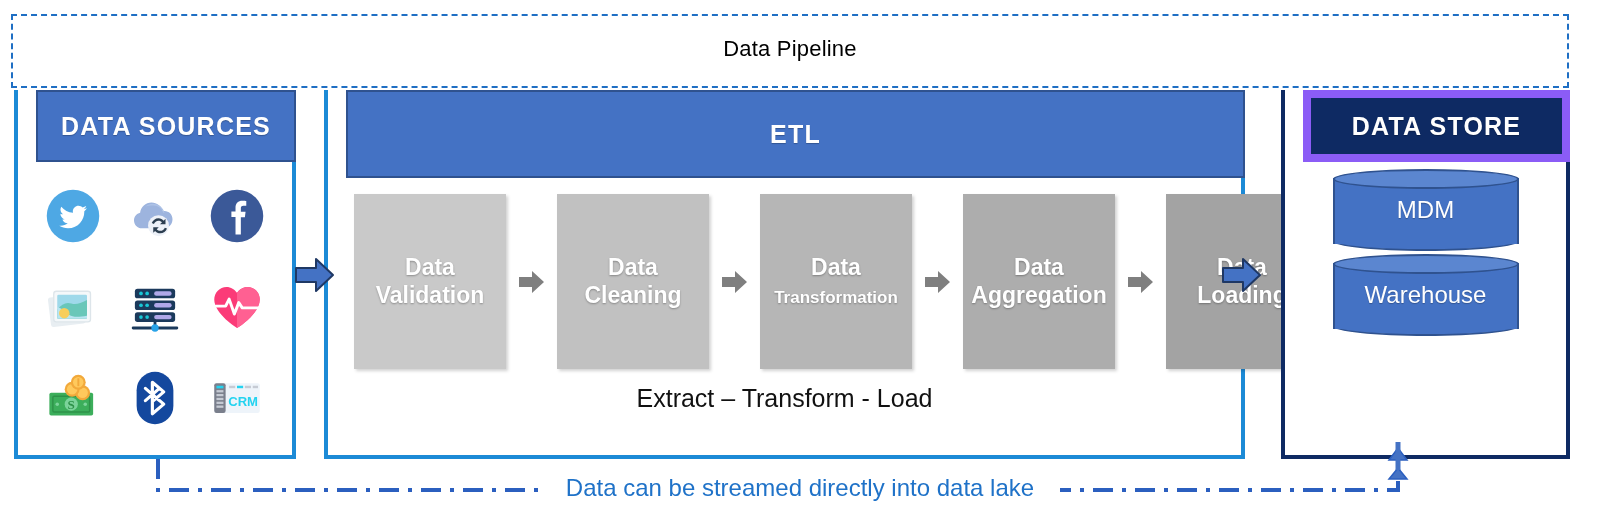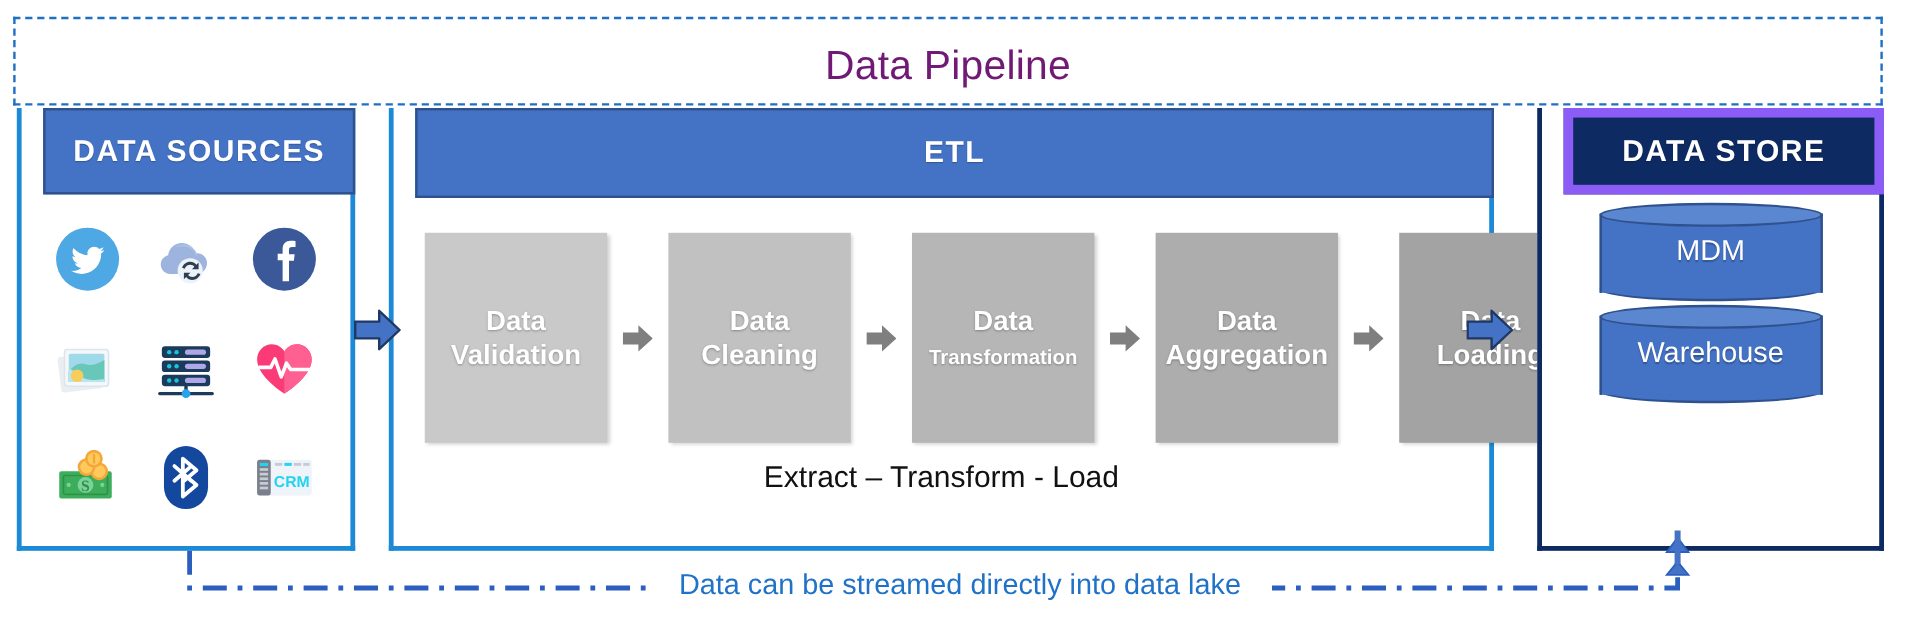--- a/index.html
+++ b/index.html
@@ -29,22 +29,22 @@
     border: 2px dashed #1F6FC4;
     box-sizing: border-box;
     background: transparent;
   }
   .pipeline-title {
     position: absolute;
     left: 0;
     top: 36px;
     width: 1580px;
     text-align: center;
-    font-size: 34px;
-    color: #701a75;
+    font-size: 22px;
+    color: #000000;
     letter-spacing: .2px;
     white-space: nowrap;
   }
 
   
   .panel {
     position: absolute;
     box-sizing: border-box;
     background: #ffffff;
     padding-left: 22px;
@@ -84,21 +84,21 @@
   
   #panel-etl {
     left: 324px;
     top: 90px;
     width: 921px;
     height: 369px;
     border: 4px solid #1C8AD6;
     border-top: none;
   }
   #panel-etl .panel-header {
-    height: 75px;
+    height: 88px;
     background: #4472C4;
     border: 2px solid #2F528F;
     font-size: 25px;
     margin: 0 -4px 0 -4px;
     width: calc(100% + 8px);
   }
 
   
   #panel-store {
     left: 1281px;

